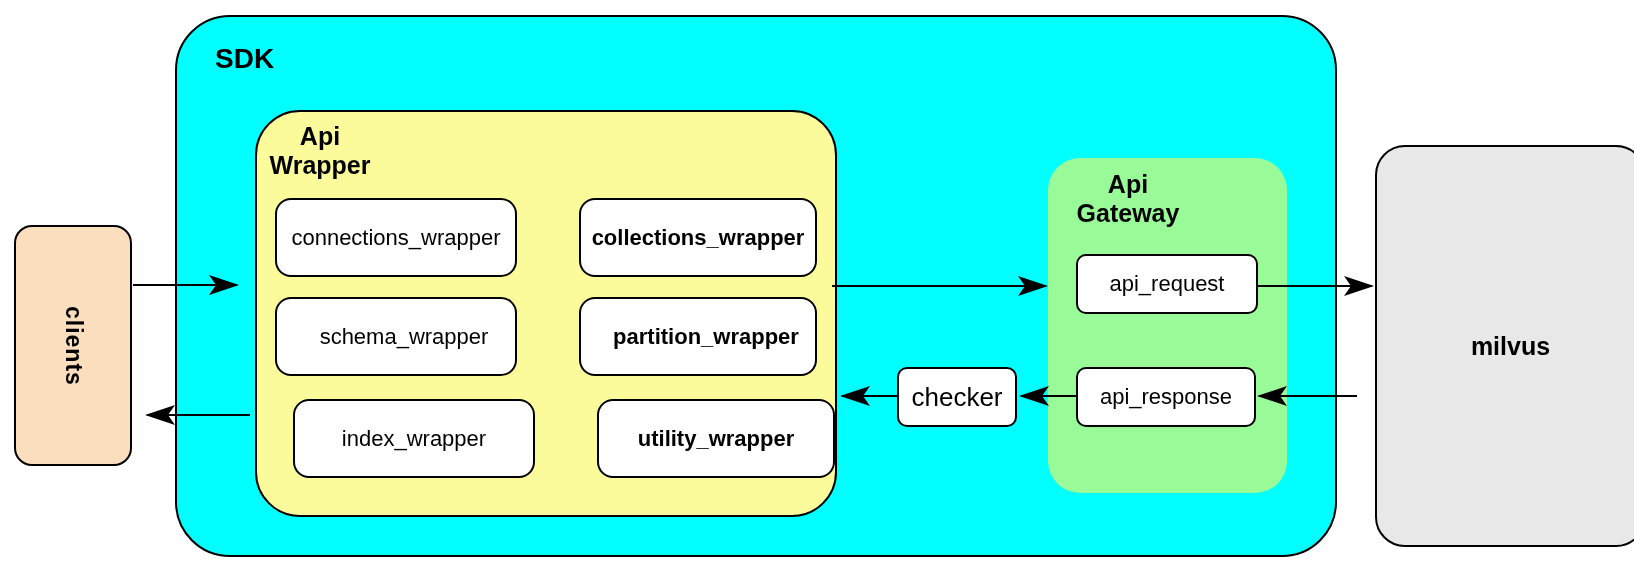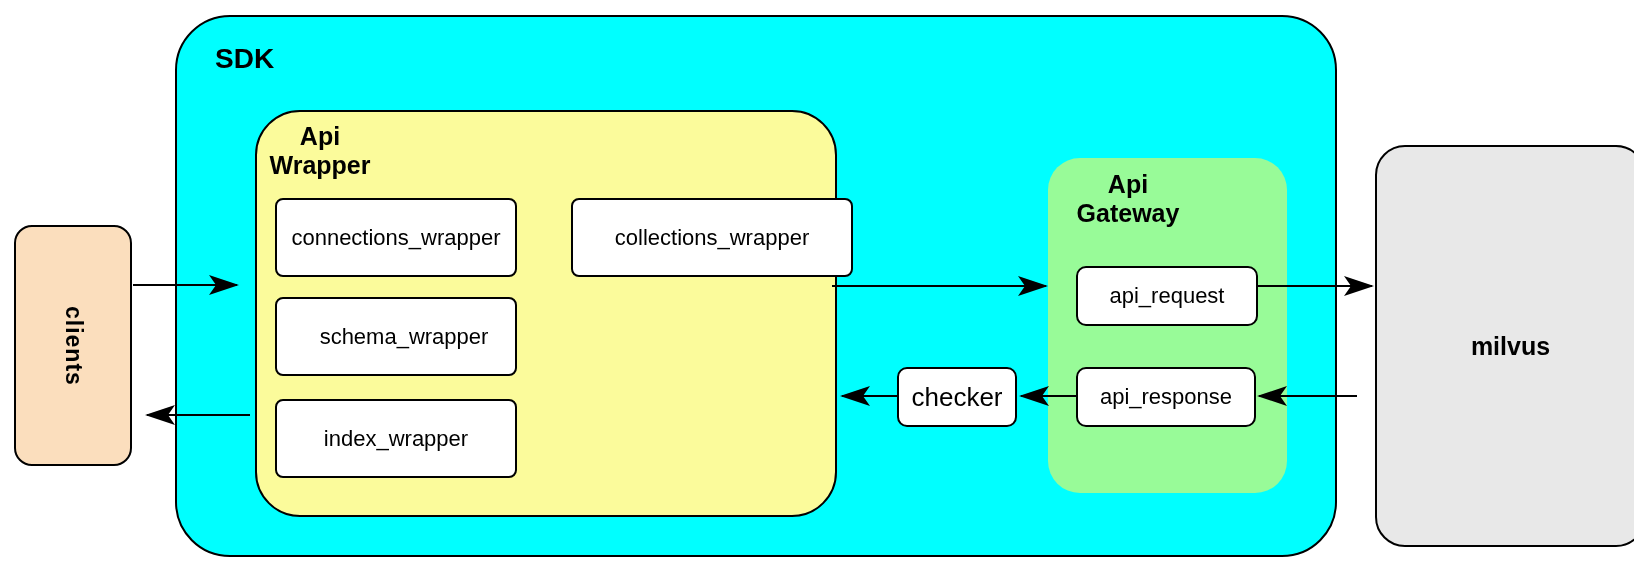--- a/index.html
+++ b/index.html
@@ -52,30 +52,30 @@
   }
   .api-wrapper-label {
     position: absolute; left: 2px; top: 10px; width: 122px;
     text-align: center; font-weight: bold; font-size: 25px; line-height: 1.15;
   }
   .module {
     position: absolute;
     box-sizing: border-box;
     background: var(--module-fill, #FFFFFF);
     border: 2px solid var(--border, #000);
-    border-radius: 8px;
+    border-radius: 16px;
     display: flex; align-items: center; justify-content: center;
     font-size: 22px;
     height: 79px;
   }
   .col1 { left: 18px;  width: 242px; }
-  .col2 { left: 314px; width: 282px; }
+  .col2 { left: 322px; width: 238px; font-weight: bold; }
   .row1 { top: 86px; }
   .row2 { top: 185px; padding-left: 16px; }
-  .row3 { top: 287px; }
+  .row3 { top: 287px; margin-left: 18px; }
   
   .checker {
     left: 897px; top: 367px; width: 120px; height: 60px;
     background: var(--module-fill, #FFFFFF);
     border-radius: 10px;
     display: flex; align-items: center; justify-content: center;
     font-size: 26px;
   }
   
   .api-gateway {
@@ -91,21 +91,21 @@
   .gw-box {
     position: absolute;
     box-sizing: border-box;
     background: var(--module-fill, #FFFFFF);
     border: 2px solid var(--border, #000);
     border-radius: 10px;
     display: flex; align-items: center; justify-content: center;
     font-size: 22px;
     height: 60px;
   }
-  .gw-request  { left: 28px; top: 108px;  width: 182px; align-items: center; }
+  .gw-request  { left: 28px; top: 96px;  width: 182px; align-items: center; }
   .gw-response { left: 28px; top: 209px; width: 180px; justify-content: center; }
   
   .milvus {
     left: 1375px; top: 145px; width: 271px; height: 402px;
     background: var(--milvus-fill, #E8E8E8);
     border-radius: 30px;
     display: flex; align-items: center; justify-content: center;
     font-weight: bold; font-size: 25px;
   }
   
@@ -137,22 +137,28 @@
     </div>
     <div class="module col1 row1">
       <span>connections_wrapper</span>
     </div>
     <div class="module col2 row1">
       <span>collections_wrapper</span>
     </div>
     <div class="module col1 row2">
       <span>schema_wrapper</span>
     </div>
+    <div class="module col2 row2">
+      <span>partition_wrapper</span>
+    </div>
     <div class="module col1 row3">
       <span>index_wrapper</span>
+    </div>
+    <div class="module col2 row3">
+      <span>utility_wrapper</span>
     </div>
   </div>
 
   <div class="node clients">
     <span class="vlabel">clients</span>
   </div>
 
   <div class="node checker">
     <span>checker</span>
   </div>

